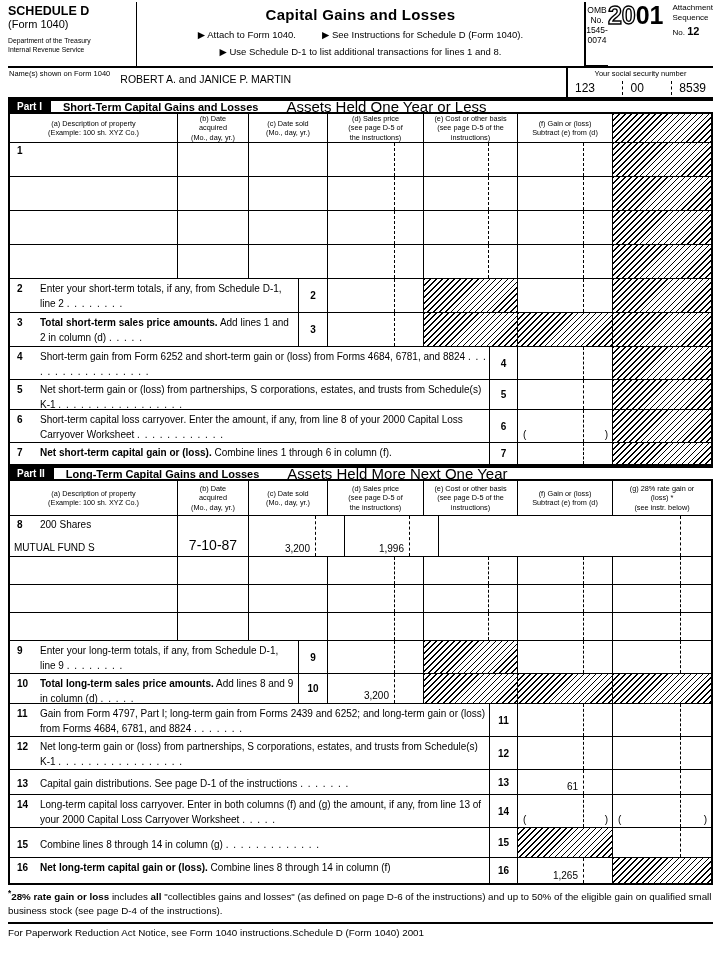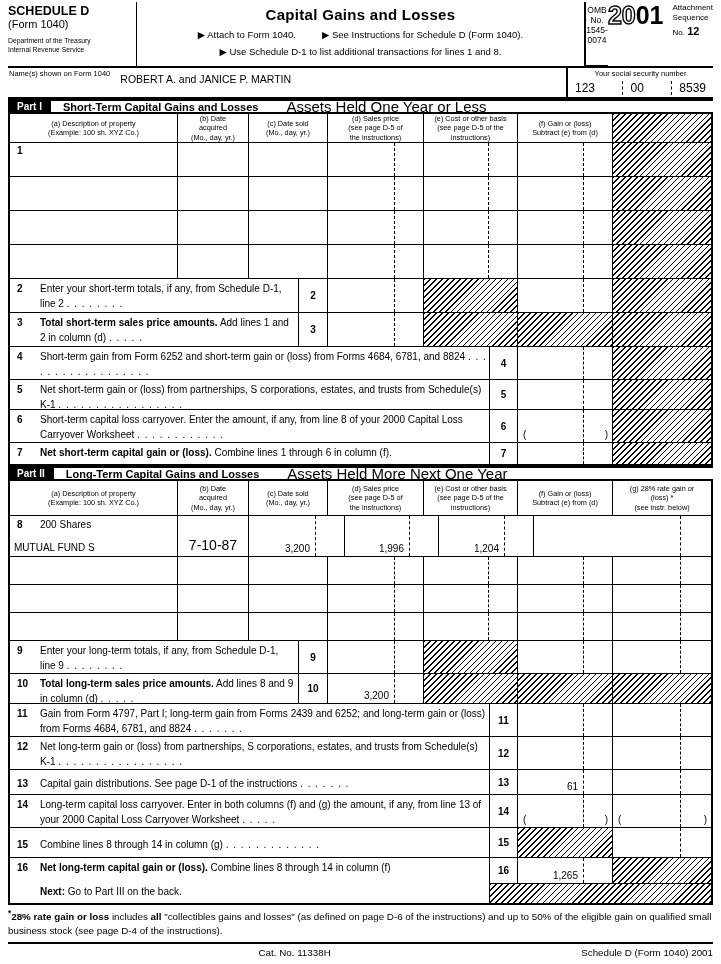--- a/index.html
+++ b/index.html
@@ -342,24 +342,20 @@
       </div>
       <div class="cell w-b datec">7-10-87</div>
       <div class="m w-d">
           <span class="mn">3,200</span>
           <span class="ct"></span>
         </div>
       <div class="m w-e">
           <span class="mn">1,996</span>
           <span class="ct"></span>
         </div>
-      <div class="m w-f">
-          <span class="mn">1,204</span>
-          <span class="ct"></span>
-        </div>
       <div class="m w-g">
           <span class="mn"></span>
           <span class="ct" style="width:31px"></span>
         </div>
     </div>
 
     <div class="gr bt" style="height:28px">
       <div class="cell first w-a"></div>
       <div class="cell w-b"></div>
       <div class="cell w-c"></div>
@@ -520,28 +516,24 @@
     </div>
     <div class="gr bt" style="height:26px">
       <div class="tc w-t2"><b class="ln">16</b><b>Net long-term capital gain or (loss).</b> <span>Combine lines 8 through 14 in column (f)</span></div>
       <div class="nb nb2">16</div>
       <div class="m w-f">
           <span class="mn">1,265</span>
           <span class="ct"></span>
         </div>
       <div class="hx w-g" style="border-left:1px solid #000"></div>
     </div>
-    <div class="gr" style="height:20px">
-      <div class="tc w-t2" style="padding-top:1px"><b>Next:</b> <span>Go to Part III on the back.</span></div>
-      <div class="hx" style="flex:1;border-left:1px solid #000;border-top:1px solid #000"></div>
-    </div>
   </div>
 
   <div class="fnote">
     <sup><b>*</b></sup><b>28% rate gain or loss</b><span> includes </span><b>all</b><span> "collectibles gains and losses" (as defined on page D-6 of the instructions) and up to 50% of the eligible gain on qualified small business stock (see page D-4 of the instructions).</span>
   </div>
 
   <div class="ftr">
-    <div class="c">Cat. No. 11338H</div>
+    <div>For Paperwork Reduction Act Notice, see Form 1040 instructions.</div>
     <div class="r">Schedule D (Form 1040) 2001</div>
   </div>
 
 </div>
 
 </body></html>

